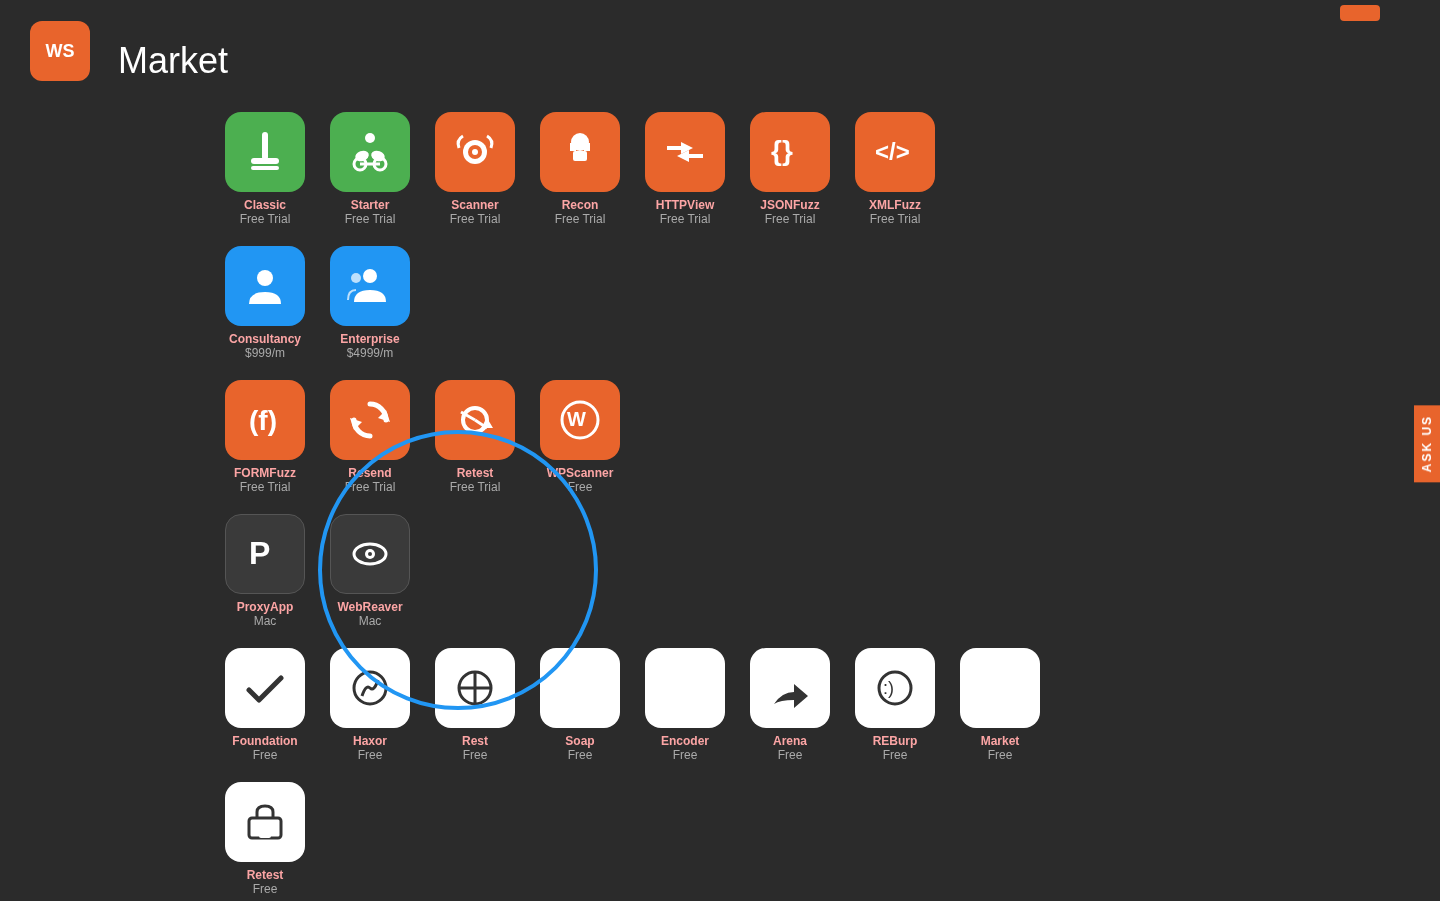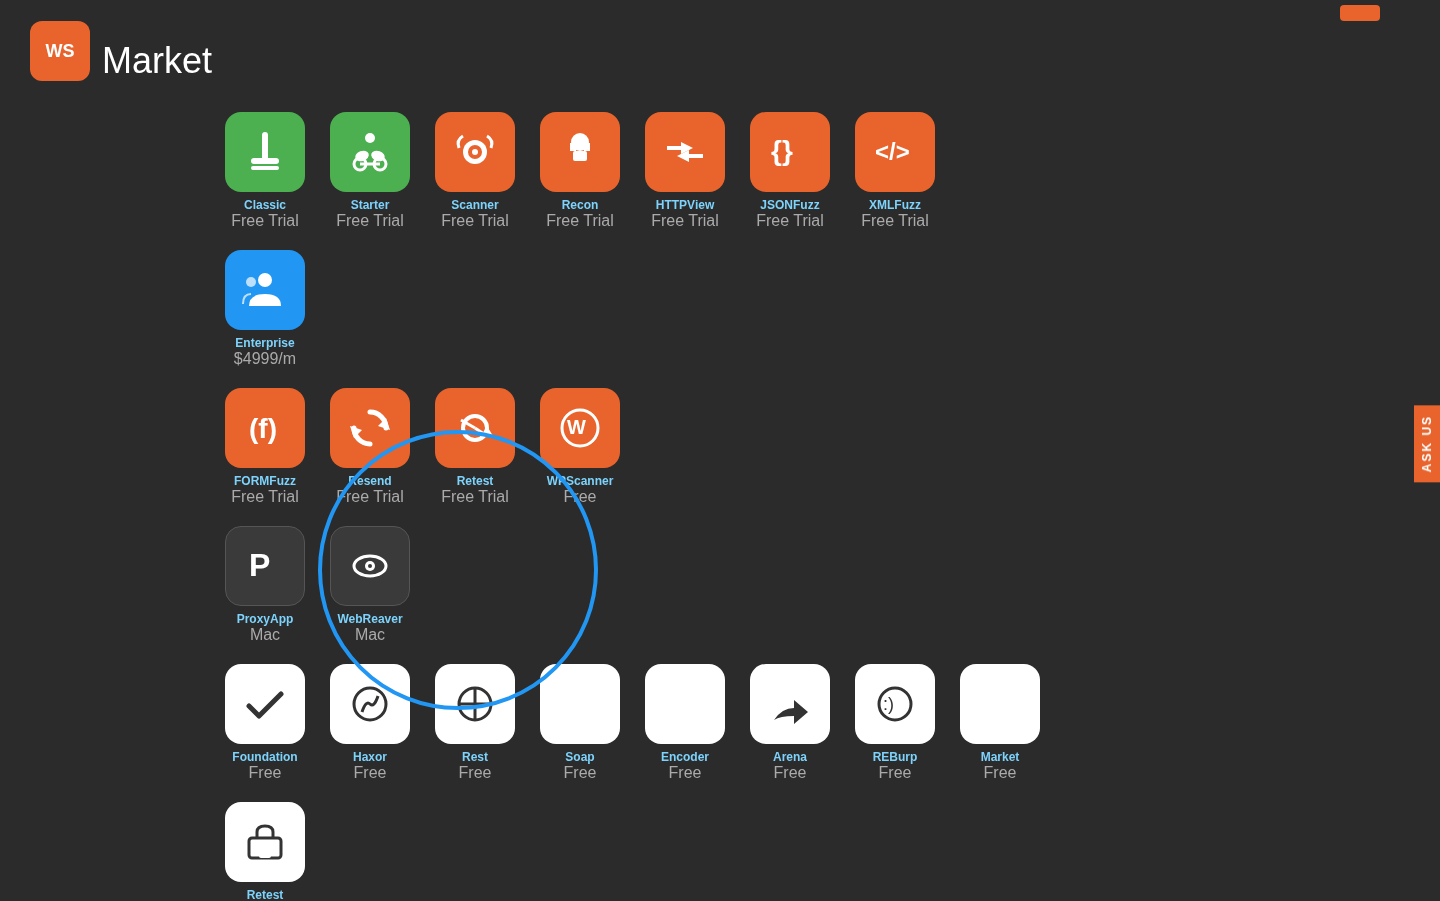--- a/index.html
+++ b/index.html
@@ -11,21 +11,21 @@
       height: 901px;
       overflow: hidden;
       position: relative;
     }
 
     
     .header {
       display: flex;
       align-items: center;
       padding: 20px 30px;
-      gap: 12px;
+      gap: 28px;
     }
 
     .app-logo {
       width: 60px;
       height: 60px;
       background-color: #e8642c;
       border-radius: 12px;
       display: flex;
       align-items: center;
       justify-content: center;
@@ -111,25 +111,25 @@
     .app-icon svg {
       width: 48px;
       height: 48px;
       fill: white;
     }
 
     .app-name {
       font-size: 12px;
       font-weight: bold;
       text-align: center;
-      color: #7dd3fc;
+      color: #fca5a5;
     }
 
     .app-sub {
-      font-size: 16px;
+      font-size: 12px;
       color: #aaaaaa;
       text-align: right;
     }
 
     
     .bg-green { background-color: #4caf50; }
     .bg-orange { background-color: #e8642c; }
     .bg-blue { background-color: #2196f3; }
     .bg-dark { background-color: #3a3a3a; border: 1px solid #555; }
     .bg-white { background-color: #ffffff; }
@@ -267,20 +267,30 @@
         </svg>
       </div>
       <span class="app-name">XMLFuzz</span>
       <span class="app-sub">Free Trial</span>
     </div>
 
   </div>
 
   <div class="app-row">
 
+    <div class="app-item">
+      <div class="app-icon bg-blue">
+        <svg viewBox="0 0 48 48" fill="white">
+          <circle cx="24" cy="16" r="8"></circle>
+          <path d="M8 42 Q8 30 24 30 Q40 30 40 42" fill="white"></path>
+        </svg>
+      </div>
+      <span class="app-name">Consultancy</span>
+      <span class="app-sub">$999/m</span>
+    </div>
 
     <div class="app-item">
       <div class="app-icon bg-blue">
         <svg viewBox="0 0 48 48" fill="white">
           <circle cx="24" cy="14" r="7"></circle>
           <path d="M8 40 Q8 28 24 28 Q40 28 40 40" fill="white"></path>
           <circle cx="10" cy="16" r="5" opacity="0.7"></circle>
           <path d="M2 38 Q2 28 10 28" stroke="white" stroke-width="2" fill="none" opacity="0.7"></path>
         </svg>
       </div>

